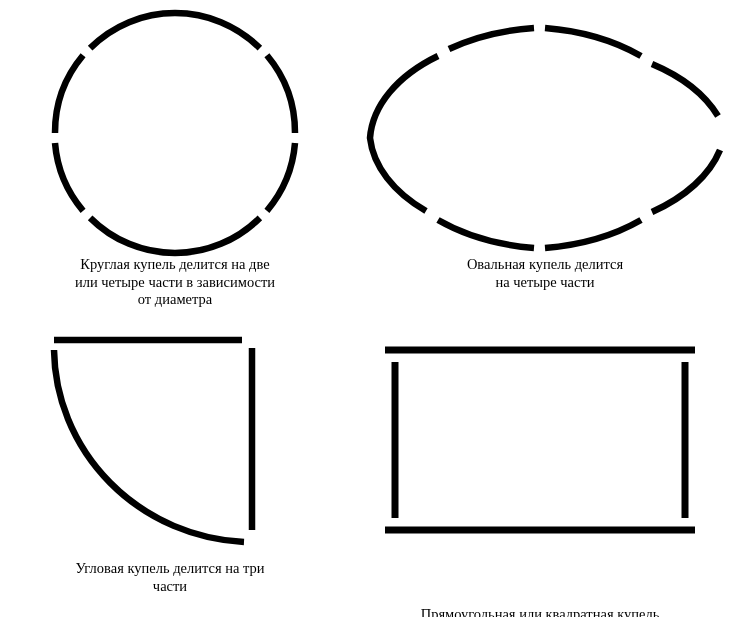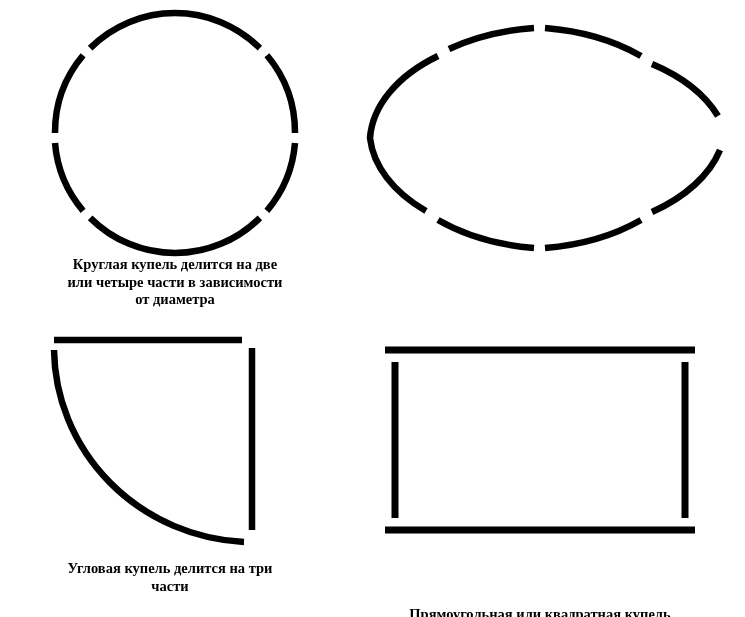--- a/index.html
+++ b/index.html
@@ -12,21 +12,20 @@
     height: 617px;
     font-family: "Liberation Serif", serif;
     color: #000000;
     overflow: hidden;
   }
   .sheet {
     position: relative;
     width: 745px;
     height: 617px;
     background: #ffffff;
-    font-weight: bold;
   }
   .figure {
     position: absolute;
   }
   .fig-shape {
     display: block;
   }
   .caption {
     position: absolute;
     text-align: center;
@@ -77,20 +76,22 @@
         <path d="M 185 10 A 175 110 0 0 1 281 38"></path>
         <path d="M 292 46 A 175 110 0 0 1 358 98"></path>
         <path d="M 360 132 A 175 110 0 0 1 292 194"></path>
         <path d="M 281 202 A 175 110 0 0 1 185 230"></path>
         <path d="M 174 230 A 175 110 0 0 1 78 202"></path>
         <path d="M 66 193 A 175 110 0 0 1 10 120 A 175 110 0 0 1 78 38"></path>
         <path d="M 89 31 A 175 110 0 0 1 174 10"></path>
       </g>
     </svg>
   </div>
+  <div class="caption" id="cap-oval">Овальная купель делится
+на четыре части</div>
 
   <div class="figure" id="fig-corner">
     <svg class="fig-shape" width="260" height="235" viewBox="0 0 260 235">
       <g fill="none" stroke="#000000" stroke-width="6.5" stroke-linecap="butt">
 
         <path d="M 24 10 L 212 10"></path>
 
         <path d="M 222 18 L 222 200"></path>
 
         <path d="M 24 20 A 200 195 0 0 0 214 212"></path>

